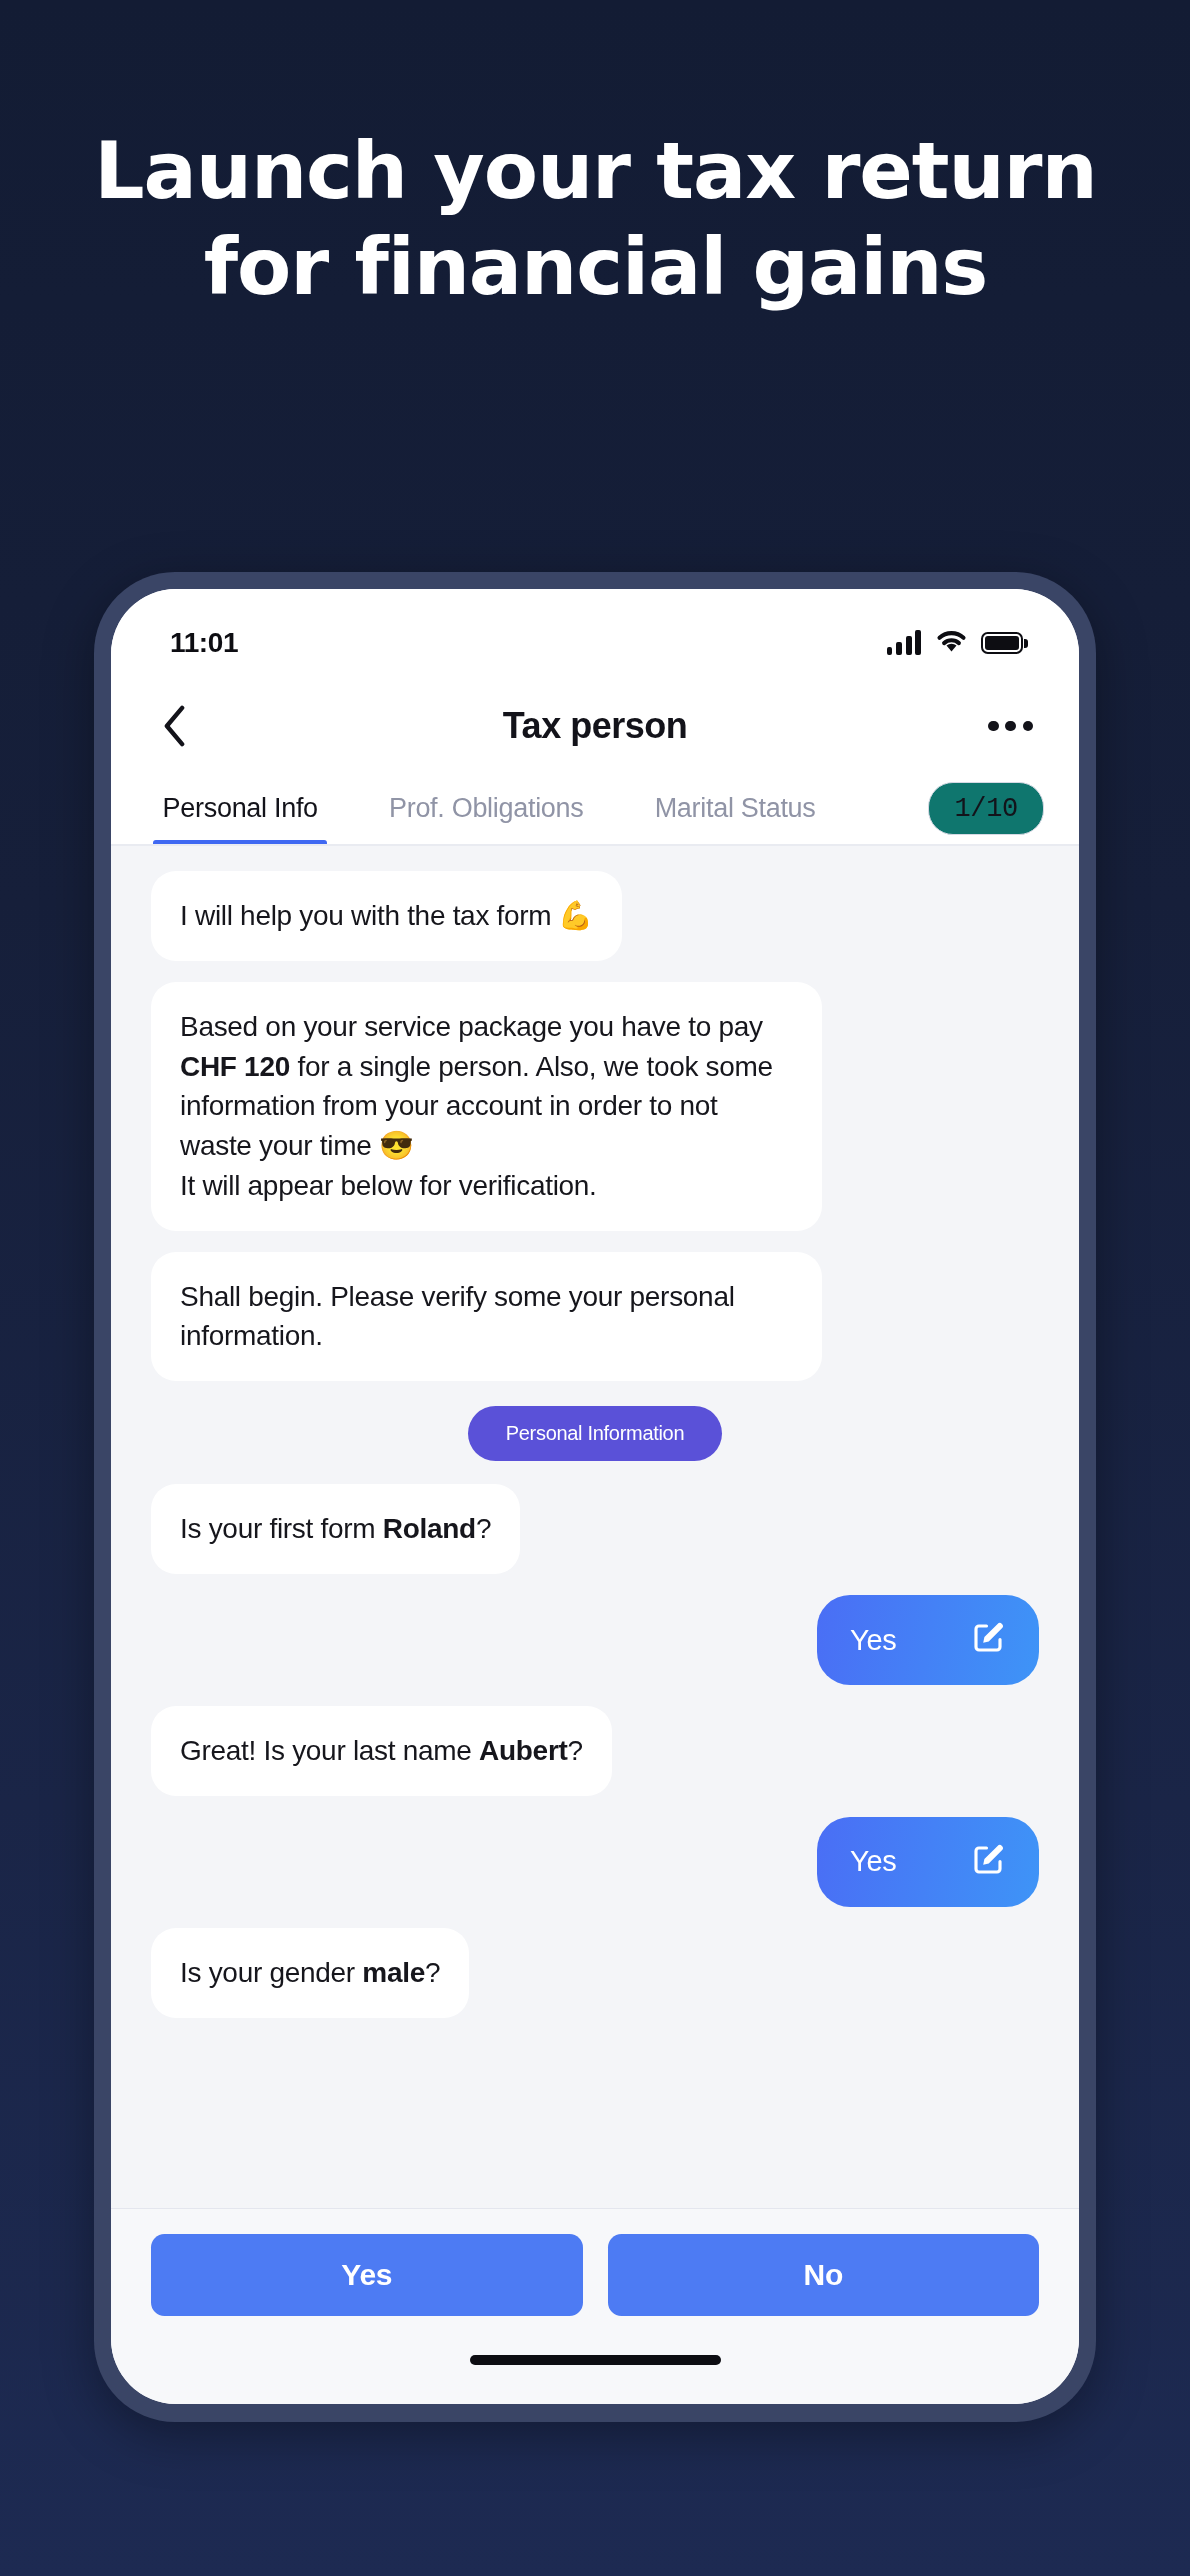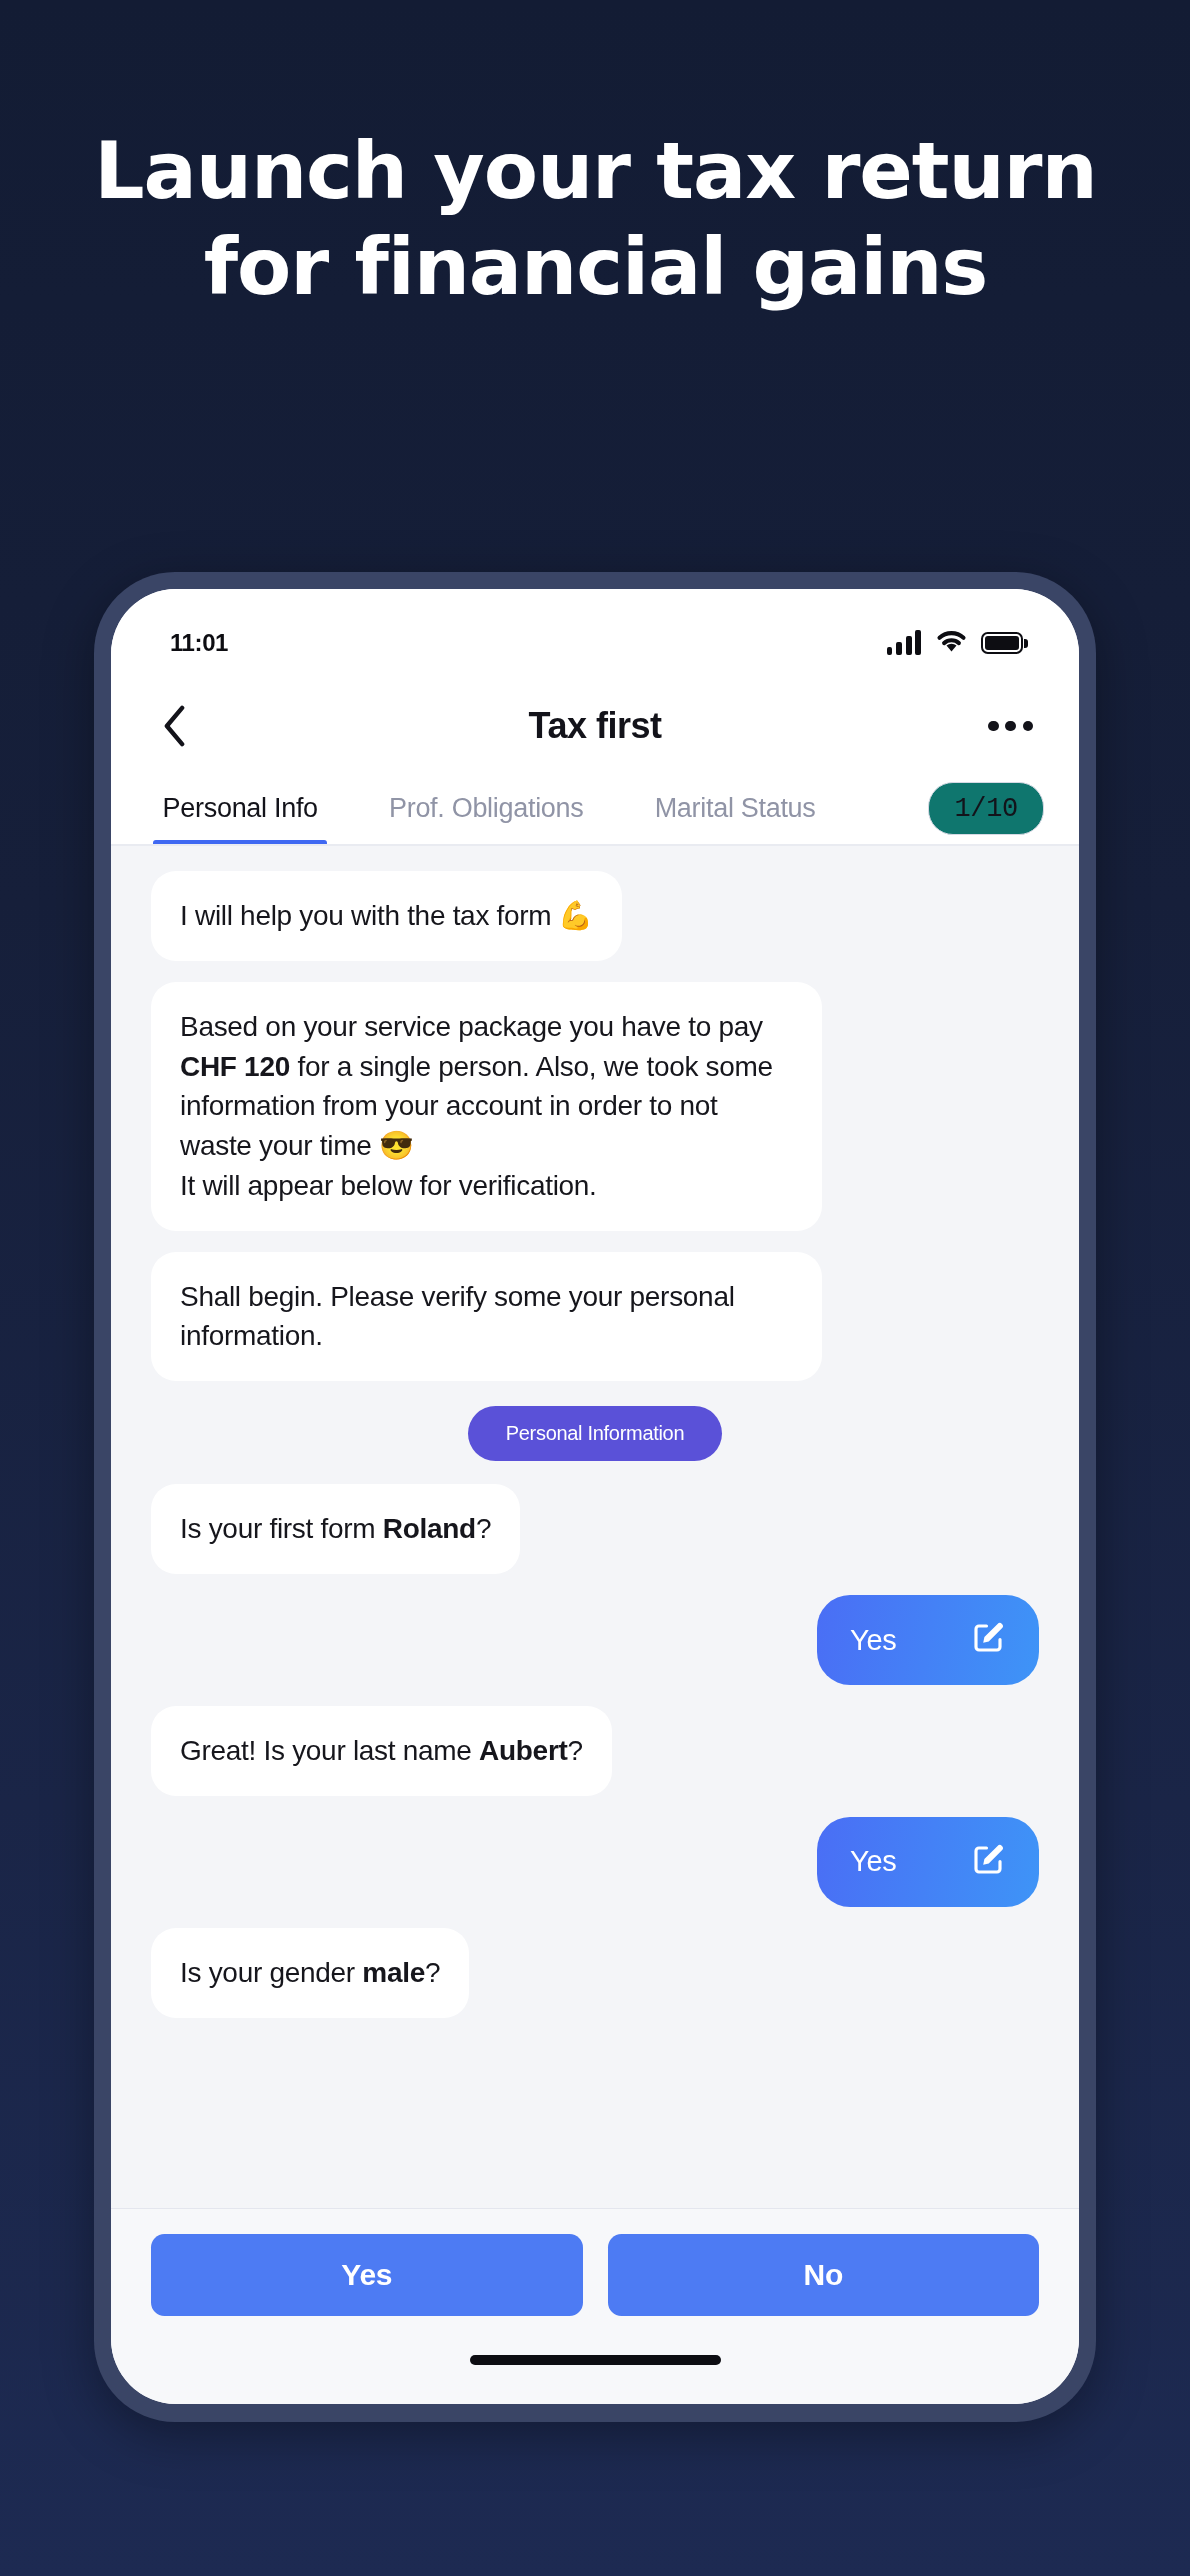--- a/index.html
+++ b/index.html
@@ -68,21 +68,21 @@
   .status-bar {
     flex: 0 0 auto;
     height: 92px;
     background: #ffffff;
     display: flex;
     align-items: center;
     justify-content: space-between;
     padding: 15.3px 56px 0 59px;
   }
   .status-time {
-    font-size: 24px;
+    font-size: 28px;
     font-weight: bold;
     color: #0d0d12;
     letter-spacing: -0.4px;
   }
   .status-icons {
     display: flex;
     align-items: center;
     gap: 13.4px;
   }
   .signal-bars { display: flex; align-items: flex-end; gap: 3.8px; height: 25px; }
@@ -325,21 +325,21 @@
             </span>
         </div>
       </div>
 
       <div class="nav-header">
         <div class="back-chevron">
           <svg width="25" height="42" viewBox="0 0 26 44">
               <path d="M21 3L5 22l16 19" stroke="#13131a" stroke-width="4.6" fill="none" stroke-linecap="round" stroke-linejoin="round"></path>
             </svg>
         </div>
-        <div class="nav-title">Tax first</div>
+        <div class="nav-title">Tax person</div>
         <div class="nav-more">
             <span></span>
             <span></span>
             <span></span>
           </div>
       </div>
 
       <div class="tab-bar">
         <div class="tab active">Personal Info</div>
         <div class="tab">Prof. Obligations</div>

